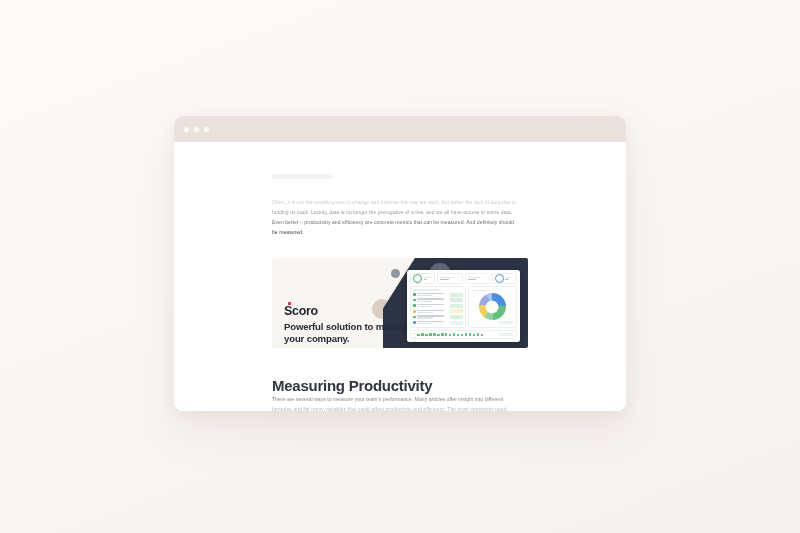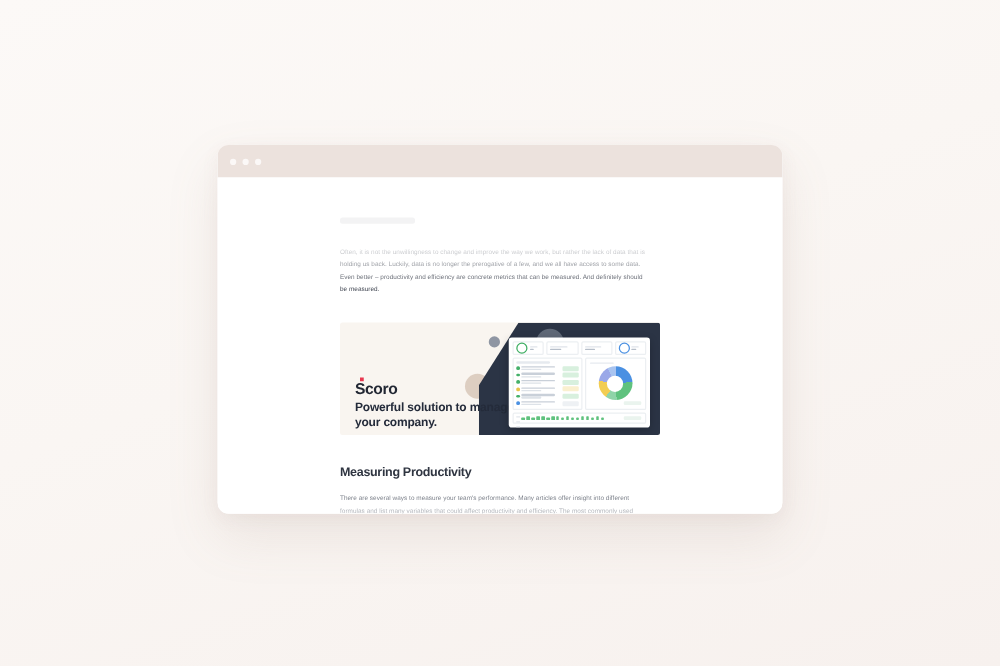--- a/index.html
+++ b/index.html
@@ -367,21 +367,21 @@
   }
   .bars-axis { position: absolute; left: 2px; top: 2px; display: flex; flex-direction: column; gap: 3px; }
   .bars-axis i { display: block; width: 3px; height: 1px; background: #e2e6eb; }
   .bars-legend { position: absolute; right: 3px; top: 2px; width: 14px; height: 3.2px; border-radius: 1px; background: #eaf4ee; }
 
   
   .article-heading {
     position: absolute;
     left: 98px;
     top: 223px;
-    font-size: 10px;
+    font-size: 15px;
     font-weight: bold;
     color: #2f3541;
     letter-spacing: -0.25px;
   }
 
   
   .article-body {
     position: absolute;
     left: 98px;
     top: 247px;

